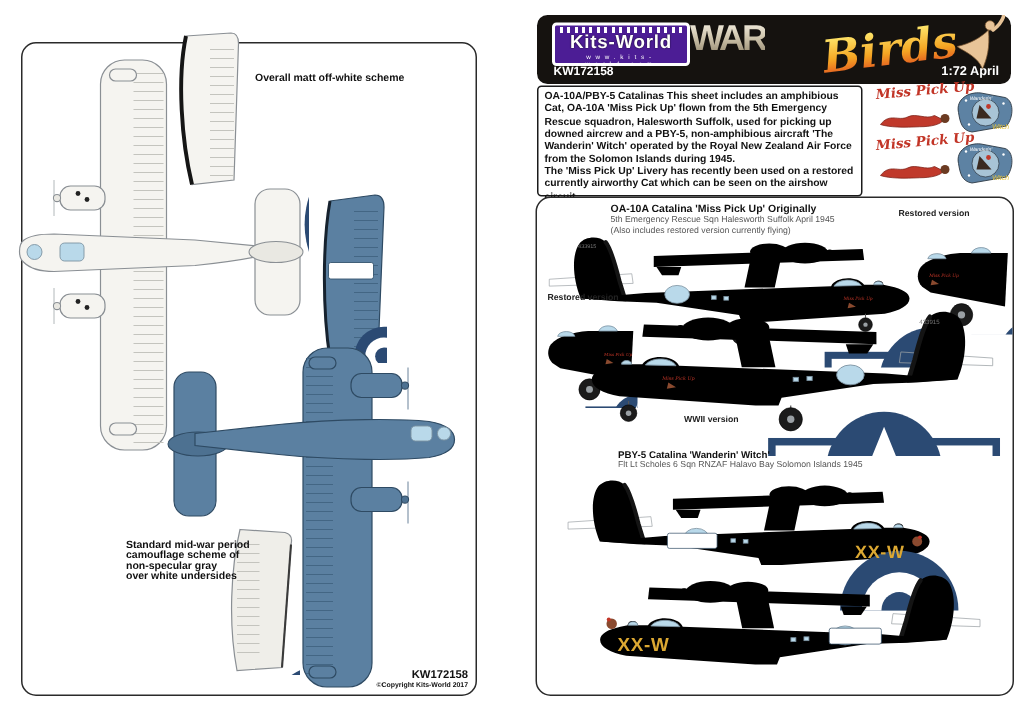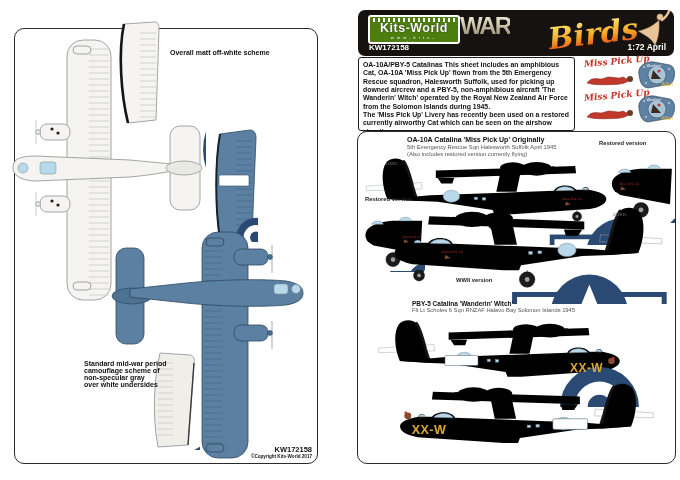--- a/index.html
+++ b/index.html
@@ -6,21 +6,21 @@
   .sheet{position:relative;width:680px;height:480px;background:#fff;overflow:hidden;
          font-family:"Liberation Sans",sans-serif;color:#111;}
   .abs{position:absolute;}
   .prelines{white-space:pre-line;}
   
   .panel{border:1.6px solid #2a2a2a;border-radius:10px;background:#fff;}
   .descbox{border:1.6px solid #1a1a1a;border-radius:3px;background:#fff;
            font-size:6.9px;font-weight:700;line-height:1.21;padding:3px 4px;letter-spacing:0;}
   
   .hdr{background:#15120f;border-radius:7px;}
-  .logobox{border:2px solid #fff;border-radius:3px;background:#4d7c0f;text-align:center;}
+  .logobox{border:2px solid #fff;border-radius:3px;background:#4c1d95;text-align:center;}
   .logoticks{height:4px;margin:1px 3px 0 3px;
     background:repeating-linear-gradient(90deg,#fff 0 2px,transparent 2px 5px);}
   .logotext{color:#fff;font-size:12.5px;font-weight:700;letter-spacing:.5px;line-height:1.05;
     text-shadow:0 0 1px #000;}
   .logourl{color:#fff;font-size:4.2px;letter-spacing:3.2px;line-height:1.2;}
   .hdrcode{color:#fff;font-size:8px;font-weight:700;}
   .war{font-size:24px;font-weight:900;letter-spacing:-2px;line-height:1;
     background:linear-gradient(180deg,#f4efe2 0%,#cfc5ad 45%,#8f8268 100%);
     -webkit-background-clip:text;background-clip:text;color:transparent;
     text-shadow:0 0 0 transparent;}

